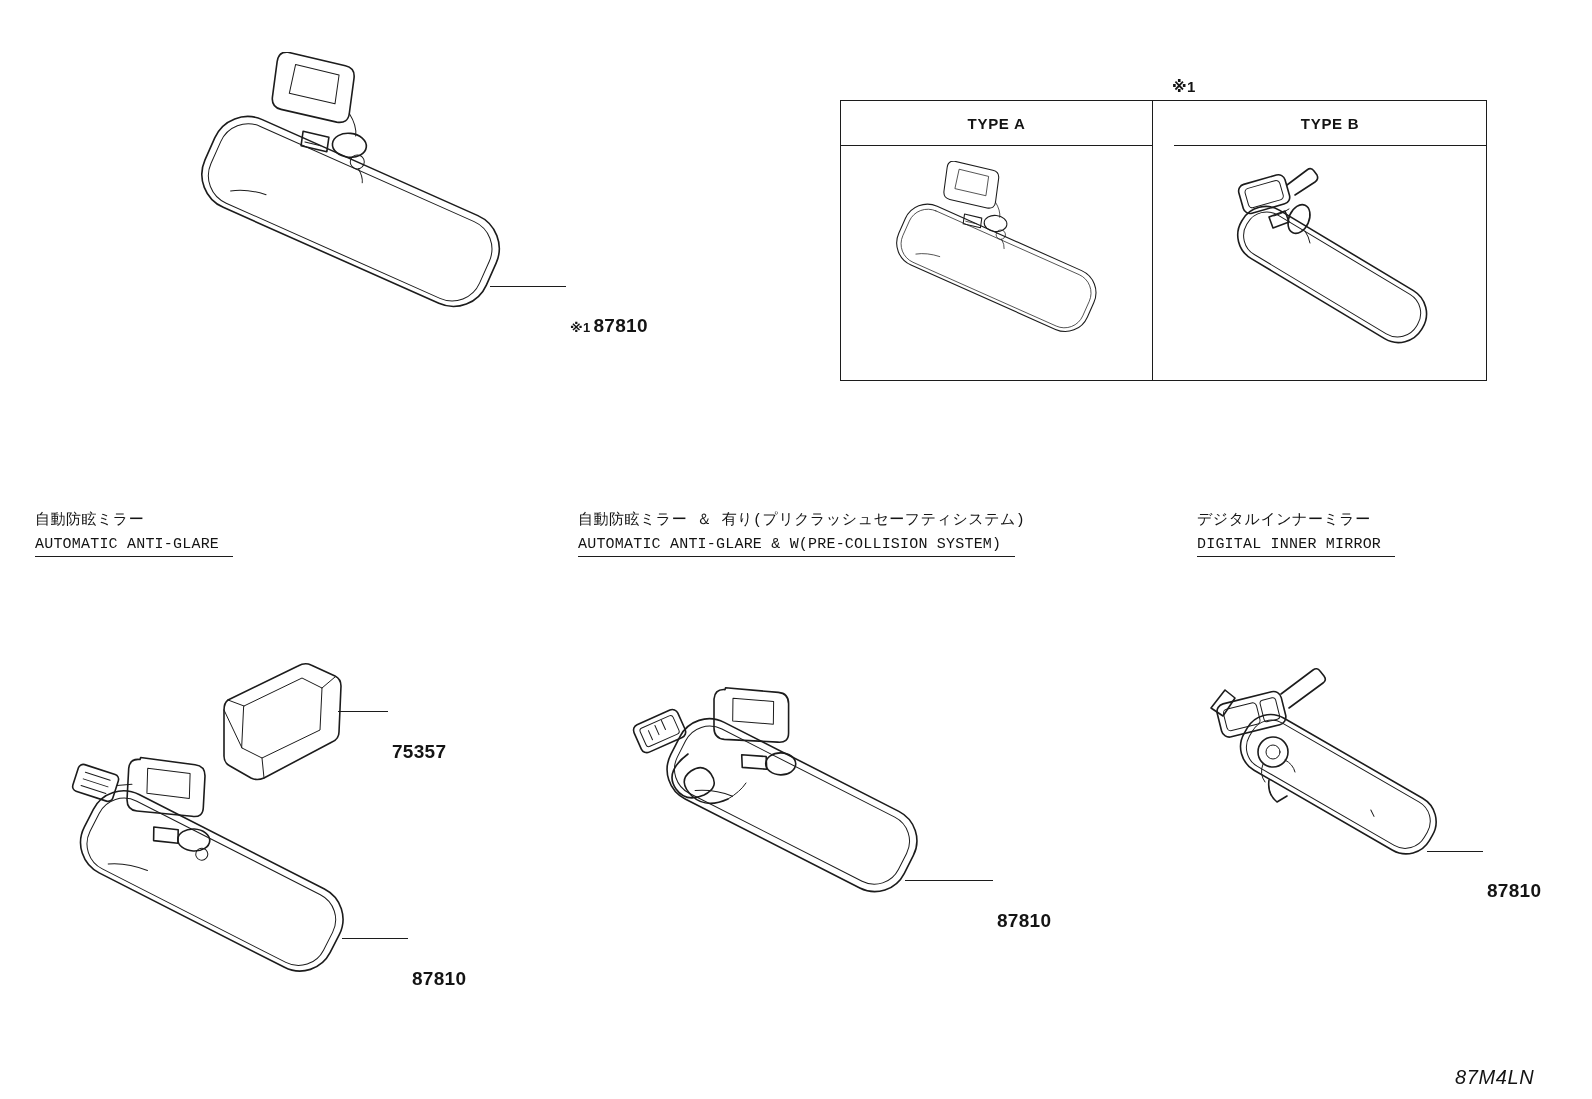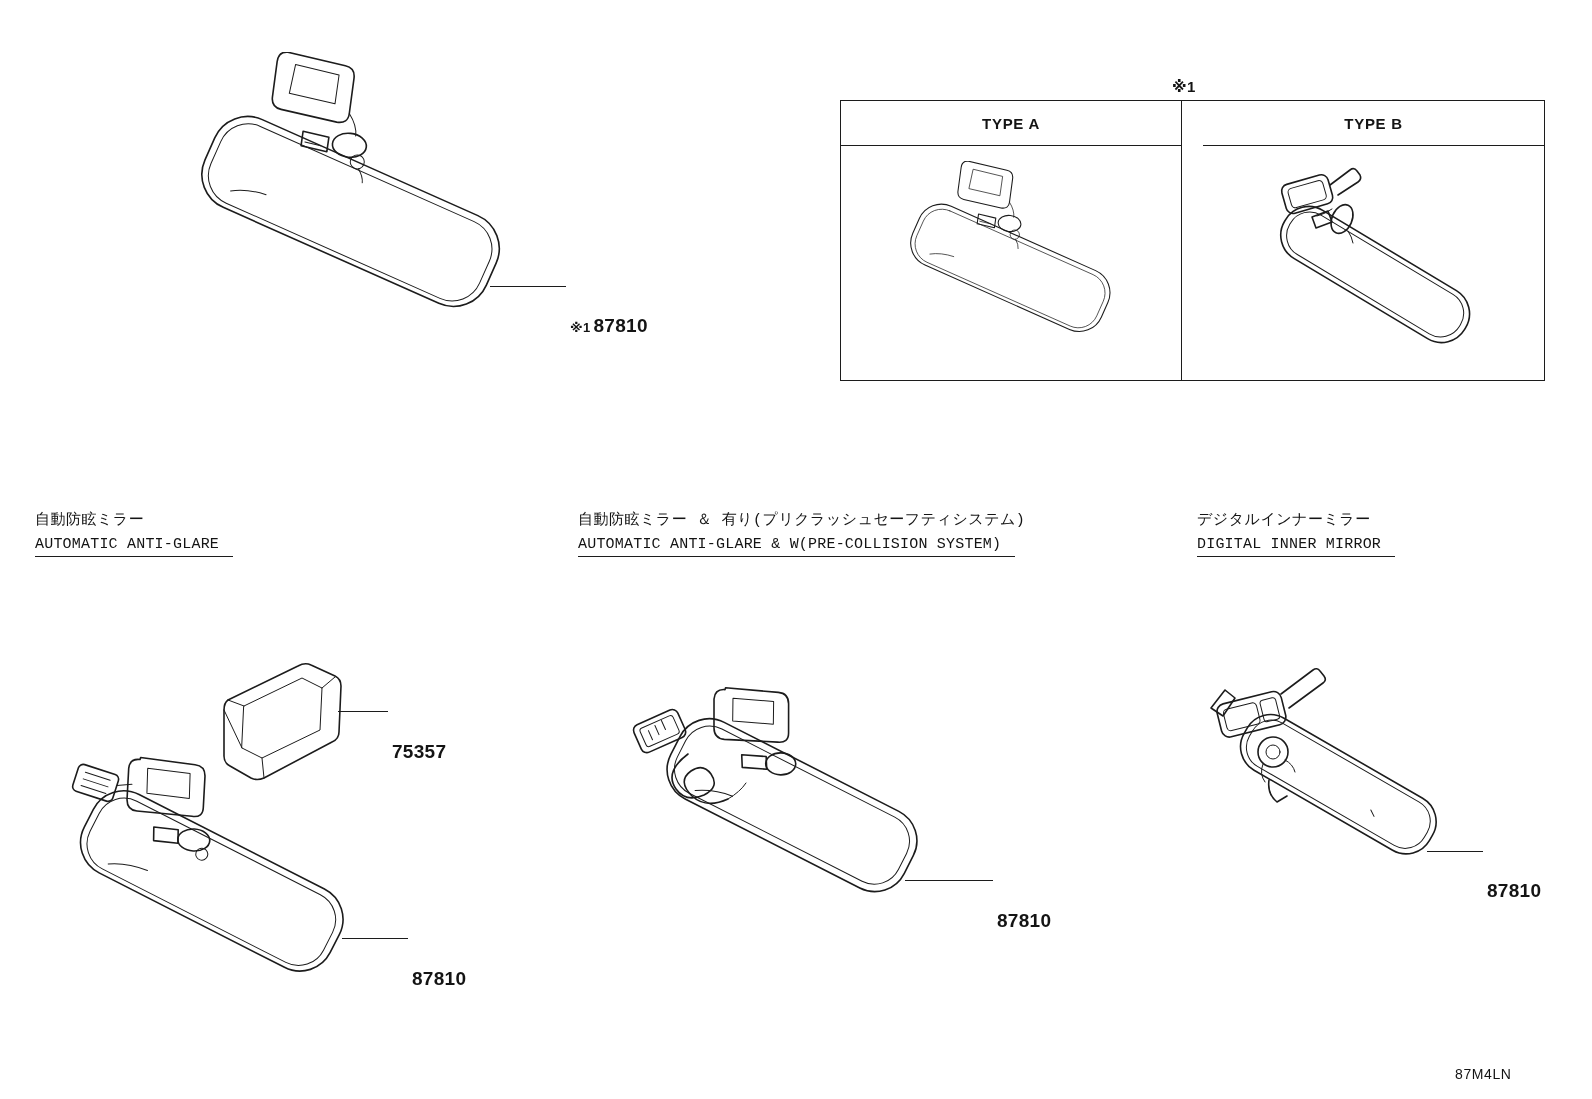--- a/index.html
+++ b/index.html
@@ -33,21 +33,21 @@
     letter-spacing: 0.3px;
     margin-top: 40px;
   }
   .callout .ref { font-size: 13px; font-weight: 600; margin-right: 3px; }
 
   .ref-note { position: absolute; font-size: 15px; font-weight: 600; letter-spacing: 0.4px; }
 
   .type-table {
     position: absolute;
     left: 840px; top: 100px;
-    width: 705px; height: 281px;
+    width: 647px; height: 281px;
     border: 1.6px solid #1c1c1c;
     display: flex;
     background: #fff;
     gap: 21px;
   }
   .tt-col { flex: 1 1 50%; display: flex; flex-direction: column; min-width: 0; }
   .tt-col.first { border-right: 1.6px solid #1c1c1c; }
   .tt-head {
     height: 45px;
     border-bottom: 1.6px solid #1c1c1c;
@@ -60,21 +60,21 @@
   .section { position: absolute; font-size: 15px; font-family: Liberation Mono, monospace; }
   .section .jp { margin-bottom: 7px; letter-spacing: 0.5px; }
   .section .en {
     display: inline-block;
     border-bottom: 1.4px solid #1c1c1c;
     padding: 0 14px 3px 0;
     letter-spacing: 0.2px;
     text-align: right;
   }
 
-  .footer-code { position: absolute; left: 1455px; top: 1066px; font-size: 14px; letter-spacing: 0.6px; }
+  .footer-code { position: absolute; left: 1455px; top: 1066px; font-size: 20px; letter-spacing: 0.6px; font-style: italic; }
 </style>
 </head>
 <body>
 
 <div class="canvas">
 
   <svg class="art" style="left:165px;top:52px" width="370" height="300" viewBox="0 0 370 300">
     <g transform="translate(8,14) rotate(24 180 140)">
       <rect x="26" y="98" width="308" height="96" rx="36"></rect>
       <rect x="33" y="105" width="294" height="84" rx="30" class="thin"></rect>

